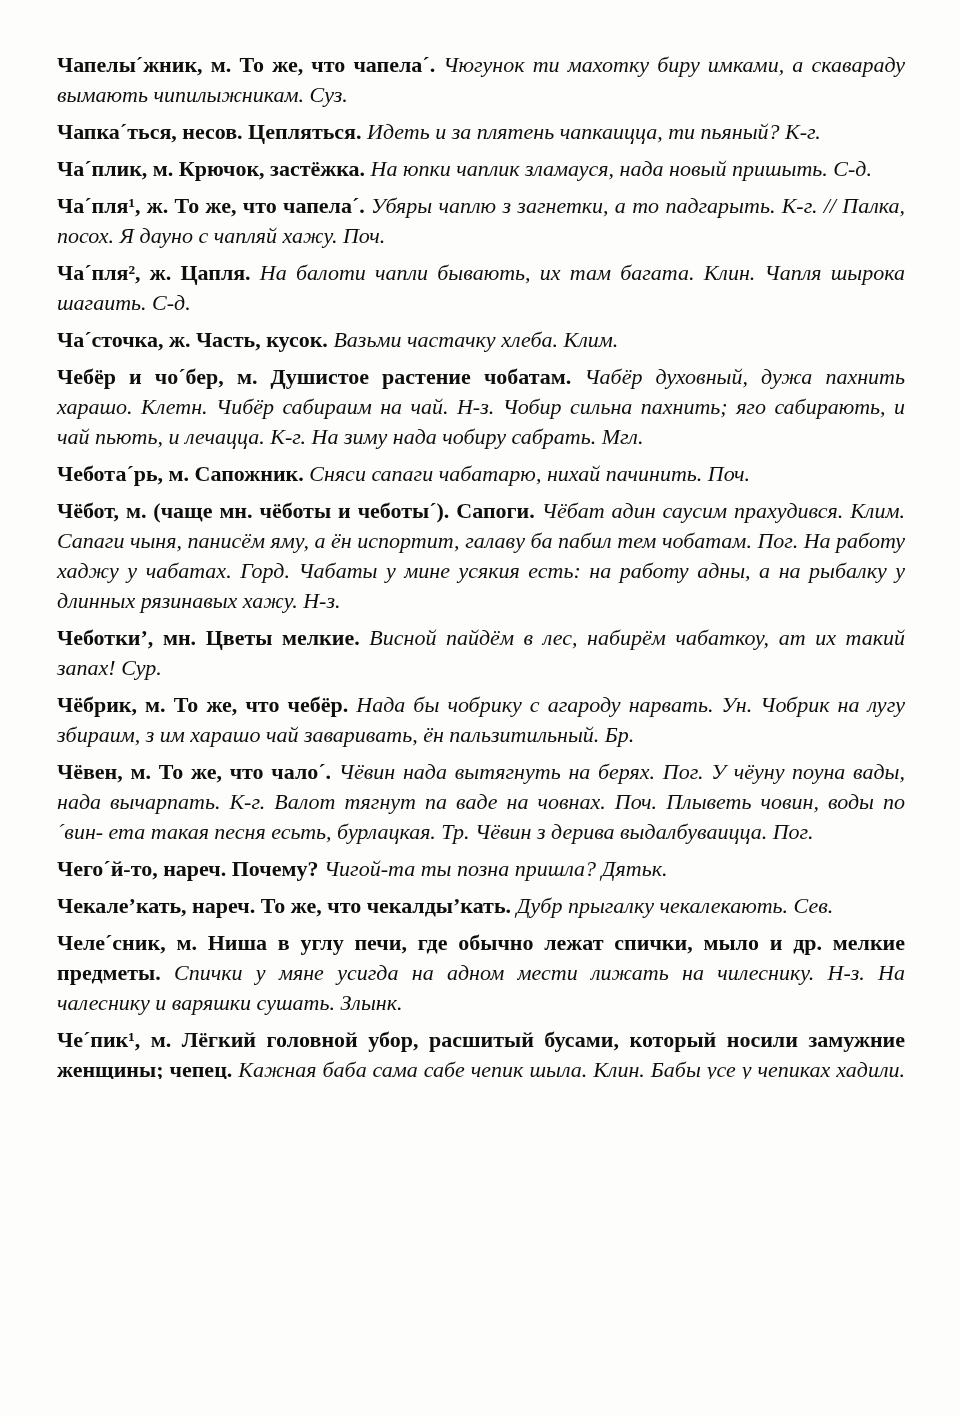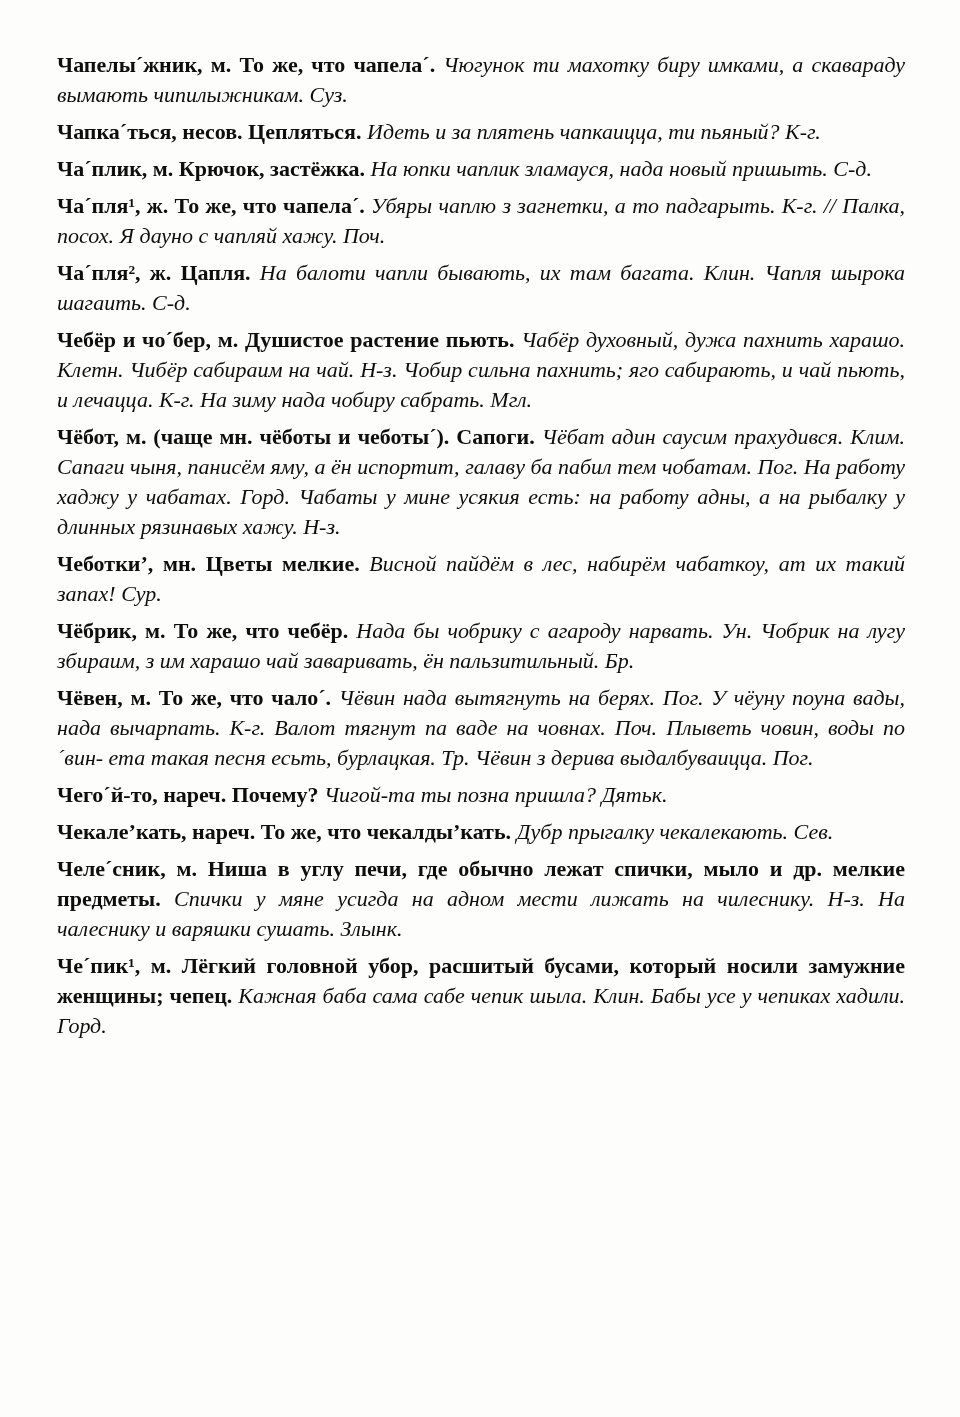--- a/index.html
+++ b/index.html
@@ -55,21 +55,23 @@
 </head>
 <body>
 
 <main class="page">
   <section class="entries" id="entries">
       <p class="entry"><span class="b">Чапелы´жник, м. То же, что чапела´. </span><span class="i">Чюгунок ти махотку биру имками, а скавараду вымають чипилыжникам. Суз.</span></p>
       <p class="entry"><span class="b">Чапка´ться, несов. Цепляться. </span><span class="i">Идеть и за плятень чапкаицца, ти пьяный? К-г.</span></p>
       <p class="entry"><span class="b">Ча´плик, м. Крючок, застёжка. </span><span class="i">На юпки чаплик зламауся, нада новый пришыть. С-д.</span></p>
       <p class="entry"><span class="b">Ча´пля¹, ж. То же, что чапела´. </span><span class="i">Убяры чаплю з загнетки, а то падгарыть. К-г. // Палка, посох. Я дауно с чапляй хажу. Поч.</span></p>
       <p class="entry"><span class="b">Ча´пля², ж. Цапля. </span><span class="i">На балоти чапли бывають, их там багата. Клин. Чапля шырока шагаить. С-д.</span></p>
-      <p class="entry"><span class="b">Чебёр и чо´бер, м. Душистое растение пьють. </span><span class="i">Чабёр духовный, дужа пахнить харашо. Клетн. Чибёр сабираим на чай. Н-з. Чобир сильна пахнить; яго сабирають, и чай пьють, и лечацца. К-г. На зиму нада чобиру сабрать. Мгл.</span></p>
+      <p class="entry"><span class="b">Ча´сточка, ж. Часть, кусок. </span><span class="i">Вазьми частачку хлеба. Клим.</span></p>
+      <p class="entry"><span class="b">Чебёр и чо´бер, м. Душистое растение чобатам. </span><span class="i">Чабёр духовный, дужа пахнить харашо. Клетн. Чибёр сабираим на чай. Н-з. Чобир сильна пахнить; яго сабирають, и чай пьють, и лечацца. К-г. На зиму нада чобиру сабрать. Мгл.</span></p>
+      <p class="entry"><span class="b">Чебота´рь, м. Сапожник. </span><span class="i">Сняси сапаги чабатарю, нихай пачинить. Поч.</span></p>
       <p class="entry"><span class="b">Чёбот, м. (чаще мн. чёботы и чеботы´). Сапоги. </span><span class="i">Чёбат адин саусим прахудився. Клим. Сапаги чыня, панисём яму, а ён испортит,  галаву ба пабил тем чобатам. Пог. На работу хаджу у чабатах. Горд. Чабаты у мине усякия есть: на работу адны, а на рыбалку у длинных рязинавых хажу. Н-з.</span></p>
       <p class="entry"><span class="b">Чеботки’, мн. Цветы мелкие. </span><span class="i">Висной пайдём в лес, набирём чабаткоу, ат их такий запах! Сур.</span></p>
       <p class="entry"><span class="b">Чёбрик, м. То же, что чебёр. </span><span class="i">Нада бы чобрику с агароду нарвать. Ун. Чобрик на лугу збираим, з им харашо чай заваривать, ён пальзитильный. Бр.</span></p>
       <p class="entry"><span class="b">Чёвен, м. То же, что чало´. </span><span class="i">Чёвин нада вытягнуть на берях. Пог. У чёуну поуна вады, нада вычарпать. К-г. Валот тягнут па ваде на човнах. Поч. Плыветь човин, воды по´вин- ета такая песня есьть, бурлацкая. Тр. Чёвин з дерива выдалбуваицца. Пог.</span></p>
       <p class="entry"><span class="b">Чего´й-то, нареч. Почему? </span><span class="i">Чигой-та ты позна пришла? Дятьк.</span></p>
       <p class="entry"><span class="b">Чекале’кать, нареч. То же, что чекалды’кать. </span><span class="i">Дубр прыгалку чекалекають. Сев.</span></p>
       <p class="entry"><span class="b">Челе´сник, м. Ниша в углу печи, где обычно лежат спички, мыло и др. мелкие предметы. </span><span class="i">Спички у мяне усигда на адном мести лижать на чилеснику. Н-з. На чалеснику и варяшки сушать. Злынк.</span></p>
       <p class="entry"><span class="b">Че´пик¹, м. Лёгкий головной убор, расшитый бусами, который носили замужние женщины; чепец. </span><span class="i">Кажная баба сама сабе чепик шыла. Клин. Бабы усе у чепиках хадили. Горд.</span></p>
     </section>
   <footer class="page-footer">

